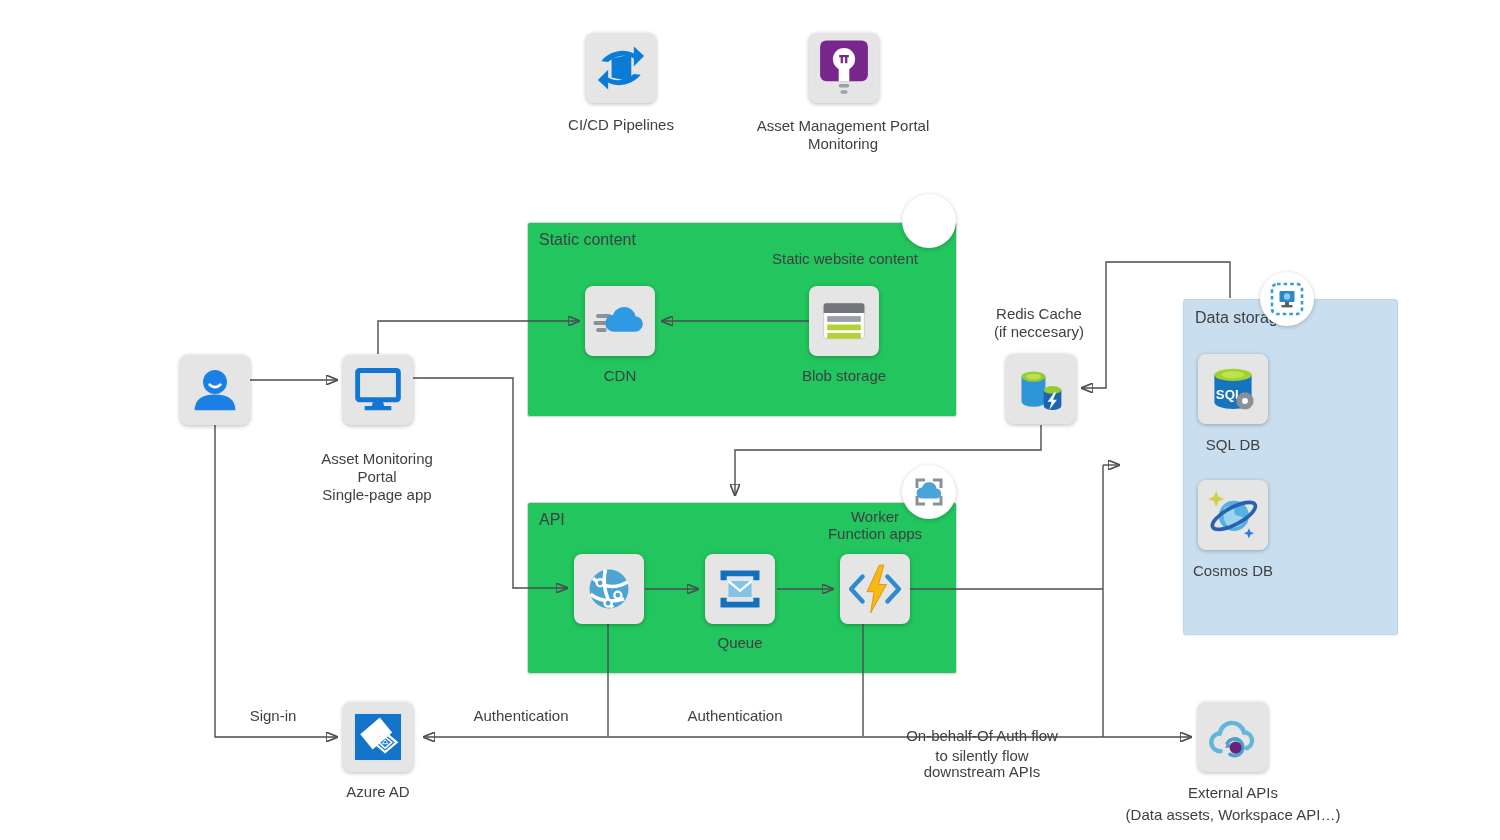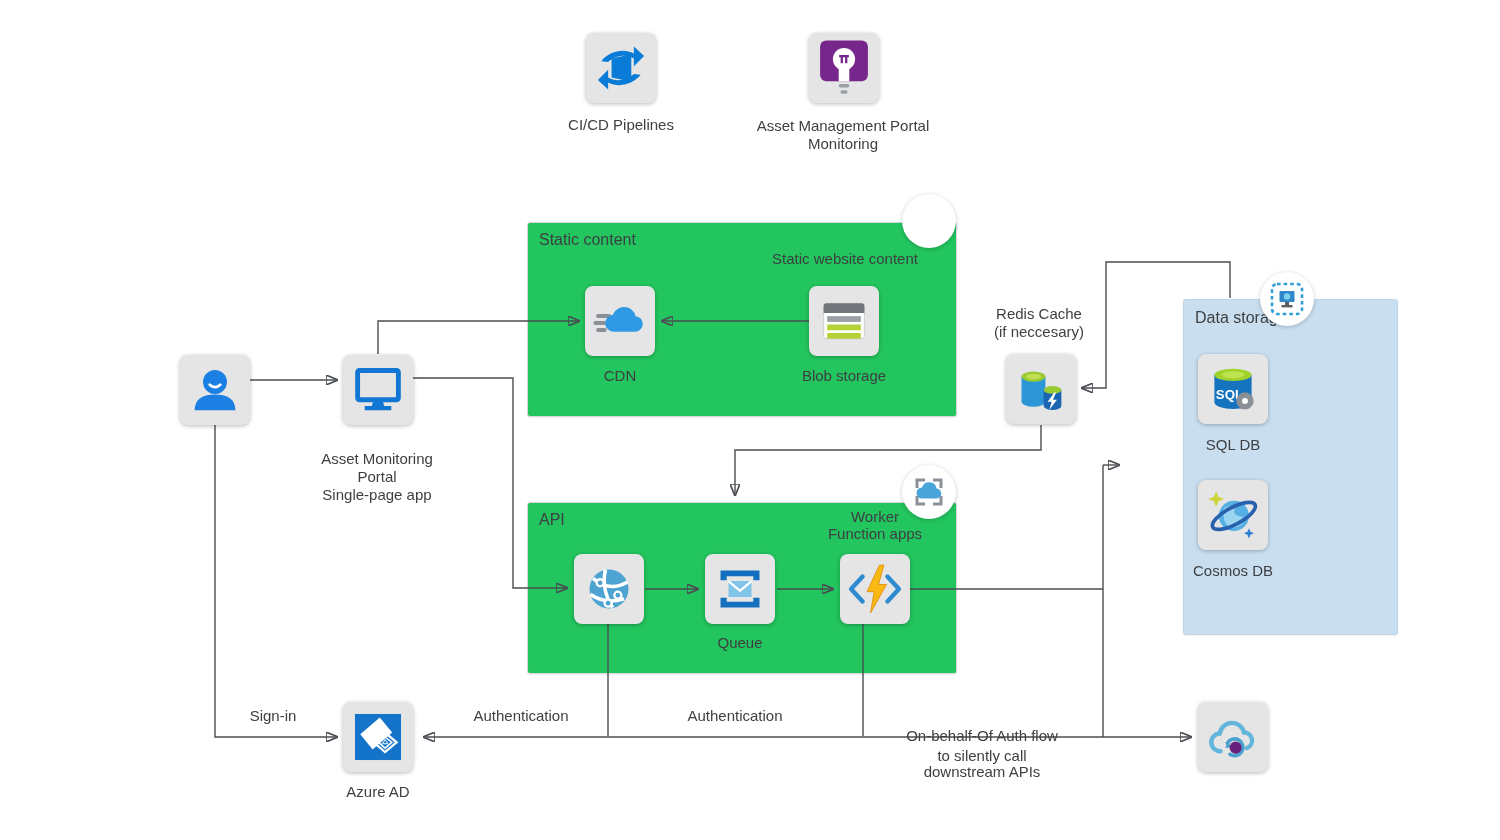--- a/index.html
+++ b/index.html
@@ -235,23 +235,27 @@
   <div class="lbl" style="left:378px;top:783px;">Azure AD</div>
 
   <div class="card" style="left:1198px;top:702px;">
     <svg width="62" height="62" viewBox="0 0 70 70">
       <path d="M21,51 a10,10 0 0 1 -1,-20 a14,14 0 0 1 27.5,-1 a9,9 0 0 1 3,17.5" fill="none" stroke="#62b6dc" stroke-width="5" stroke-linecap="round"></path>
       <path d="M28.5,42 a9.5,9.5 0 1 1 3,12.5" fill="none" stroke="#4aa0cf" stroke-width="4" stroke-linecap="round"></path>
       <path d="M26,47 l4,-7 3,7 Z" fill="#4aa0cf"></path>
       <circle cx="38" cy="47" r="6.8" fill="#68217a"></circle>
     </svg>
   </div>
+  <div class="lbl" style="left:1233px;top:782px;line-height:22px;">
+    <div>External APIs</div>
+    <div>(Data assets, Workspace API…)</div>
+  </div>
 
   <div class="lbl" style="left:273px;top:707px;text-align:right;">Sign-in</div>
   <div class="lbl" style="left:521px;top:707px;">Authentication</div>
   <div class="lbl" style="left:735px;top:707px;">Authentication</div>
   <div class="lbl" style="left:982px;top:707px;margin-top:20px;">On-behalf-Of Auth flow</div>
   <div class="lbl" style="left:982px;top:748px;line-height:16px;">
-    <div>to silently call</div>
+    <div>to silently flow</div>
     <div>downstream APIs</div>
   </div>
 
 </div>
 
 </body></html>

